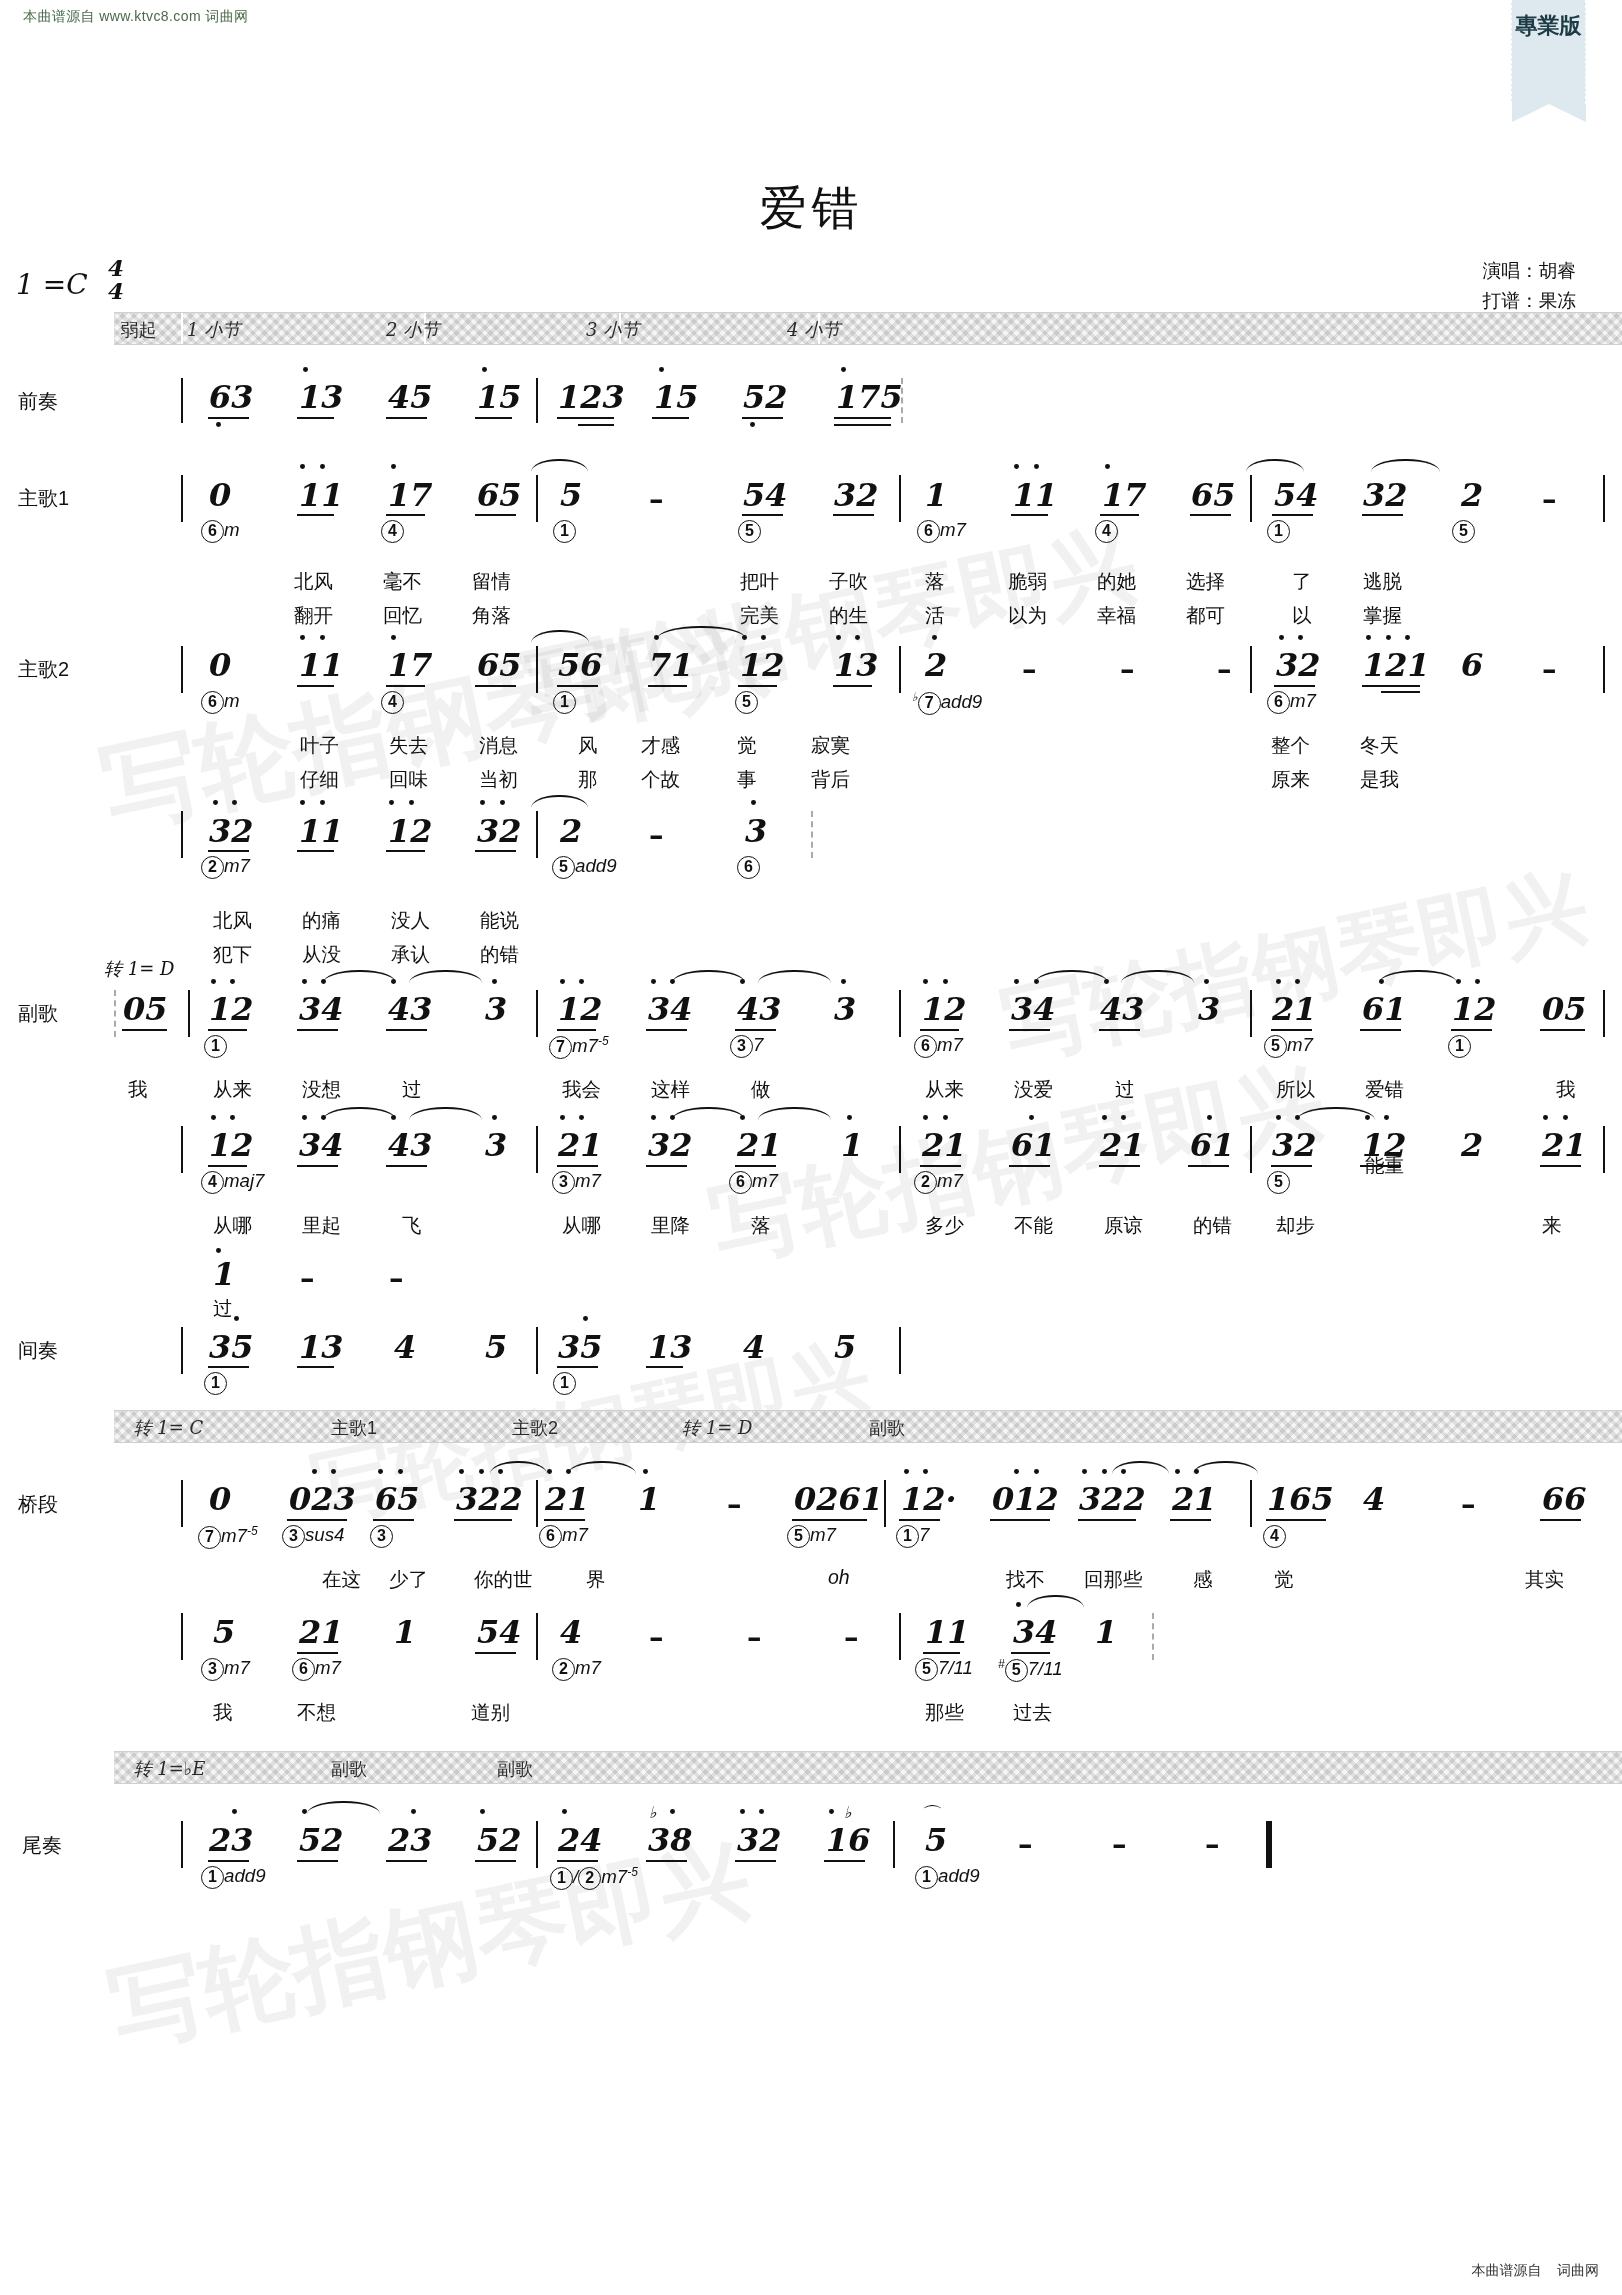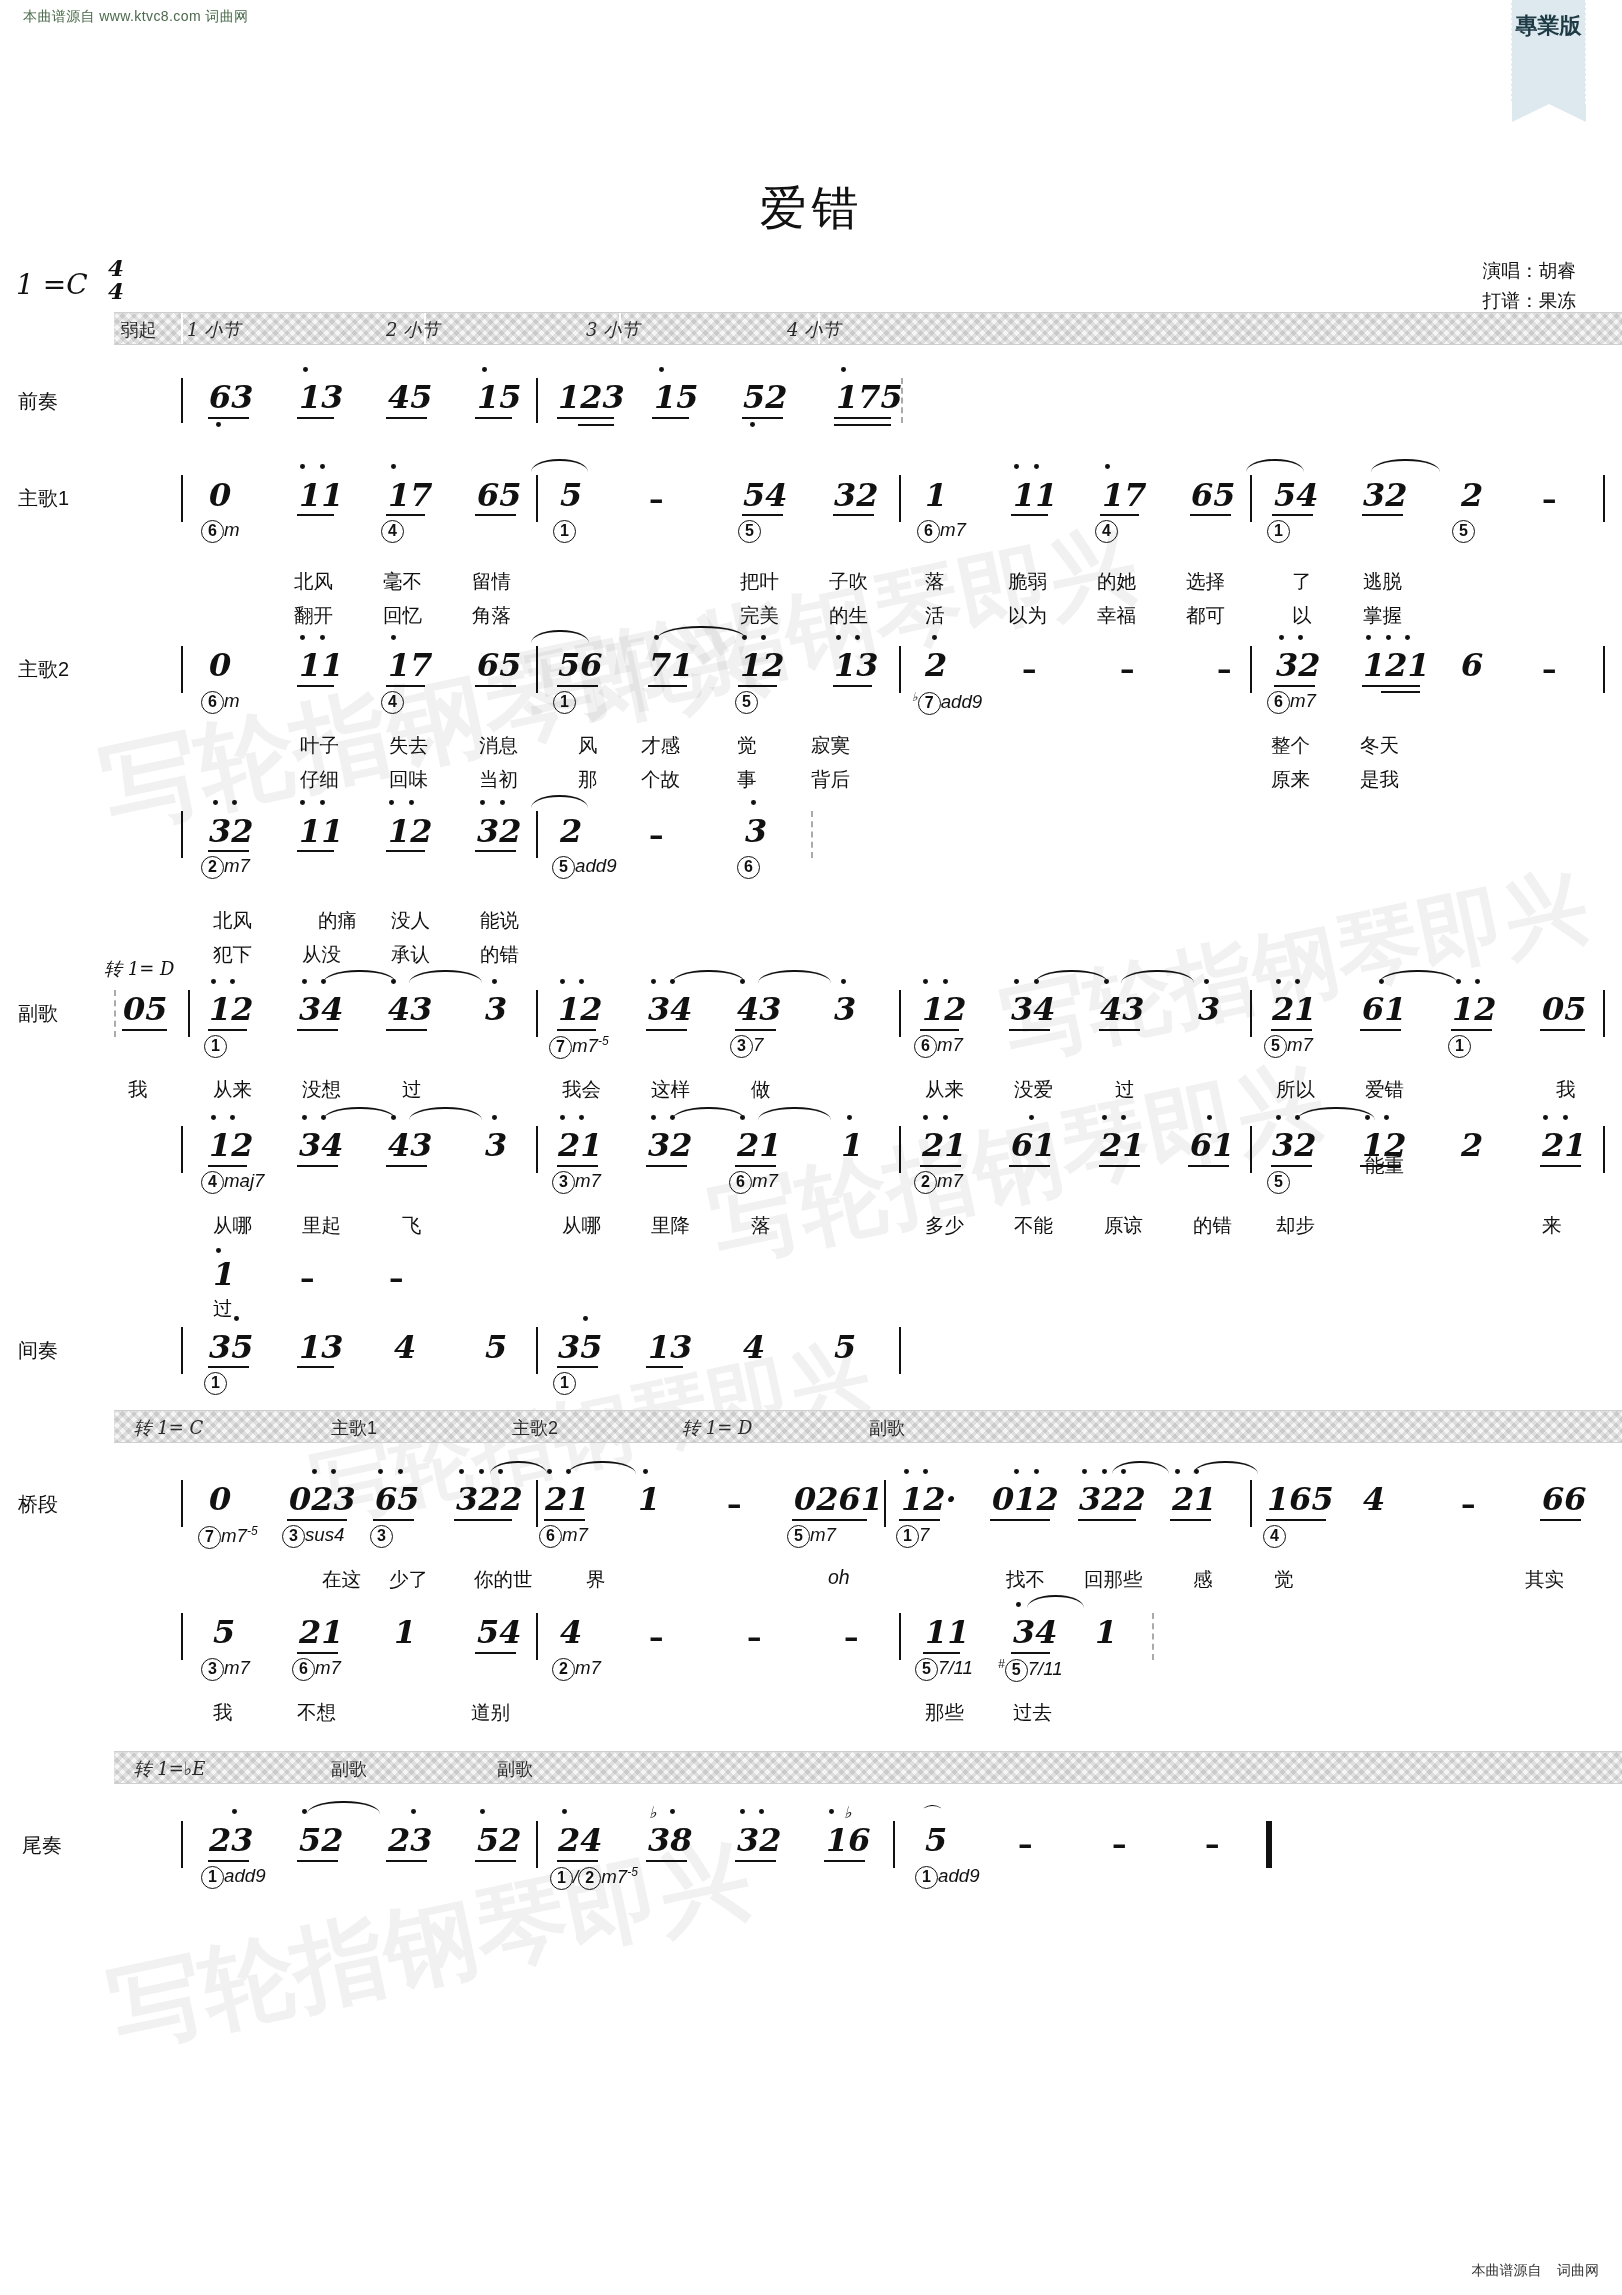--- a/index.html
+++ b/index.html
@@ -369,21 +369,21 @@
 <div class="note" style="left:560px;top:815px;">2</div>
 <div class="chord" style="left:552px;top:855px;"><span class="cc">5</span>add9</div>
 <div class="dash" style="left:649px;top:818px;">–</div>
 
 <div class="note" style="left:745px;top:815px;">3</div>
 <div class="dotA" style="left:751px;top:800px;"></div>
 <div class="chord" style="left:737px;top:855px;"><span class="cc">6</span></div>
 <div class="bar dash-bar" style="left:811px;top:811px;height:47px;"></div>
 
 <div class="lyric" style="left:213px;top:907px;">北风</div>
-<div class="lyric" style="left:302px;top:907px;margin-left:16px;">的痛</div>
+<div class="lyric" style="left:302px;top:907px;">的痛</div>
 <div class="lyric" style="left:391px;top:907px;">没人</div>
 <div class="lyric" style="left:480px;top:907px;">能说</div>
 <div class="lyric" style="left:213px;top:941px;">犯下</div>
 <div class="lyric" style="left:302px;top:941px;">从没</div>
 <div class="lyric" style="left:391px;top:941px;">承认</div>
 <div class="lyric" style="left:480px;top:941px;">的错</div>
 
 <div class="mod" style="left:104px;top:957px;">转 1= D</div>
 <div class="rowlabel" style="left:18px;top:1000px;"><span>副歌</span></div>
 <div class="bar dash-bar" style="left:114px;top:990px;height:47px;"></div>

